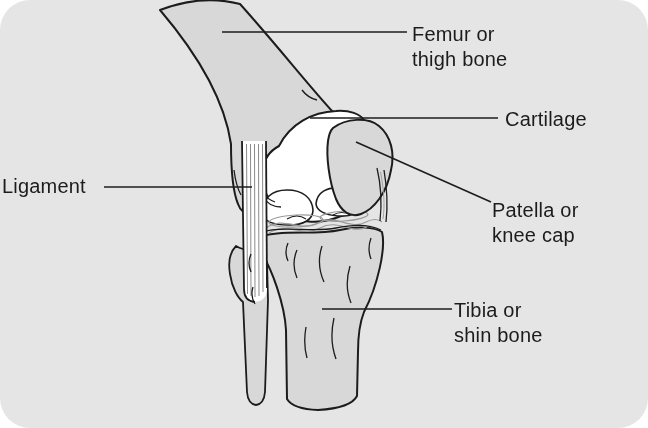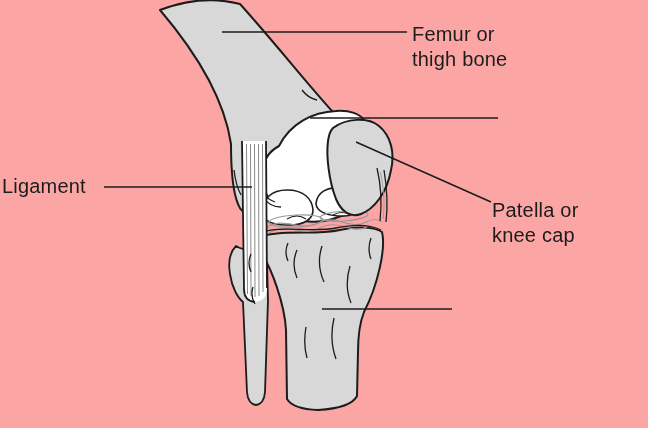--- a/index.html
+++ b/index.html
@@ -1,17 +1,17 @@
 <!DOCTYPE html>
 <html><head>
 <meta charset="utf-8">
 <style>
   html,body{margin:0;padding:0;background:#fff;}
-  .stage{position:relative;width:648px;height:428px;background:#fca5a5;overflow:hidden;
-         font-family:"Liberation Sans", sans-serif;}
+  .stage{position:relative;width:648px;height:428px;background:#e5e5e5;overflow:hidden;
+         font-family:"Liberation Sans", sans-serif;border-radius:30px;}
   .diagram-svg{position:absolute;left:0;top:0;}
   .label{position:absolute;color:#1c1c1c;font-size:20px;line-height:25px;
          white-space:pre-line;letter-spacing:0.2px;}
   .label-femur{left:412px;top:22px;}
   .label-cartilage{left:505px;top:107px;}
   .label-ligament{left:2px;top:174px;text-align:right;}
   .label-patella{left:492px;top:198px;}
   .label-tibia{left:454px;top:298px;}
 </style>
 </head>
@@ -72,16 +72,19 @@
 
     <line x1="222" y1="32" x2="407" y2="32" stroke="#1c1c1c" stroke-width="1.5"></line>
     <line x1="310" y1="118" x2="498" y2="118" stroke="#1c1c1c" stroke-width="1.5"></line>
     <line x1="104" y1="187" x2="252" y2="187" stroke="#1c1c1c" stroke-width="1.5"></line>
     <line x1="356" y1="142" x2="491" y2="202" stroke="#1c1c1c" stroke-width="1.5"></line>
     <line x1="322" y1="309" x2="452" y2="309" stroke="#1c1c1c" stroke-width="1.5"></line>
   </svg>
 
   <div class="label label-femur">Femur or
 thigh bone</div>
+  <div class="label label-cartilage">Cartilage</div>
   <div class="label label-ligament">Ligament</div>
   <div class="label label-patella">Patella or
 knee cap</div>
+  <div class="label label-tibia">Tibia or
+shin bone</div>
 </div>
 
 </body></html>

